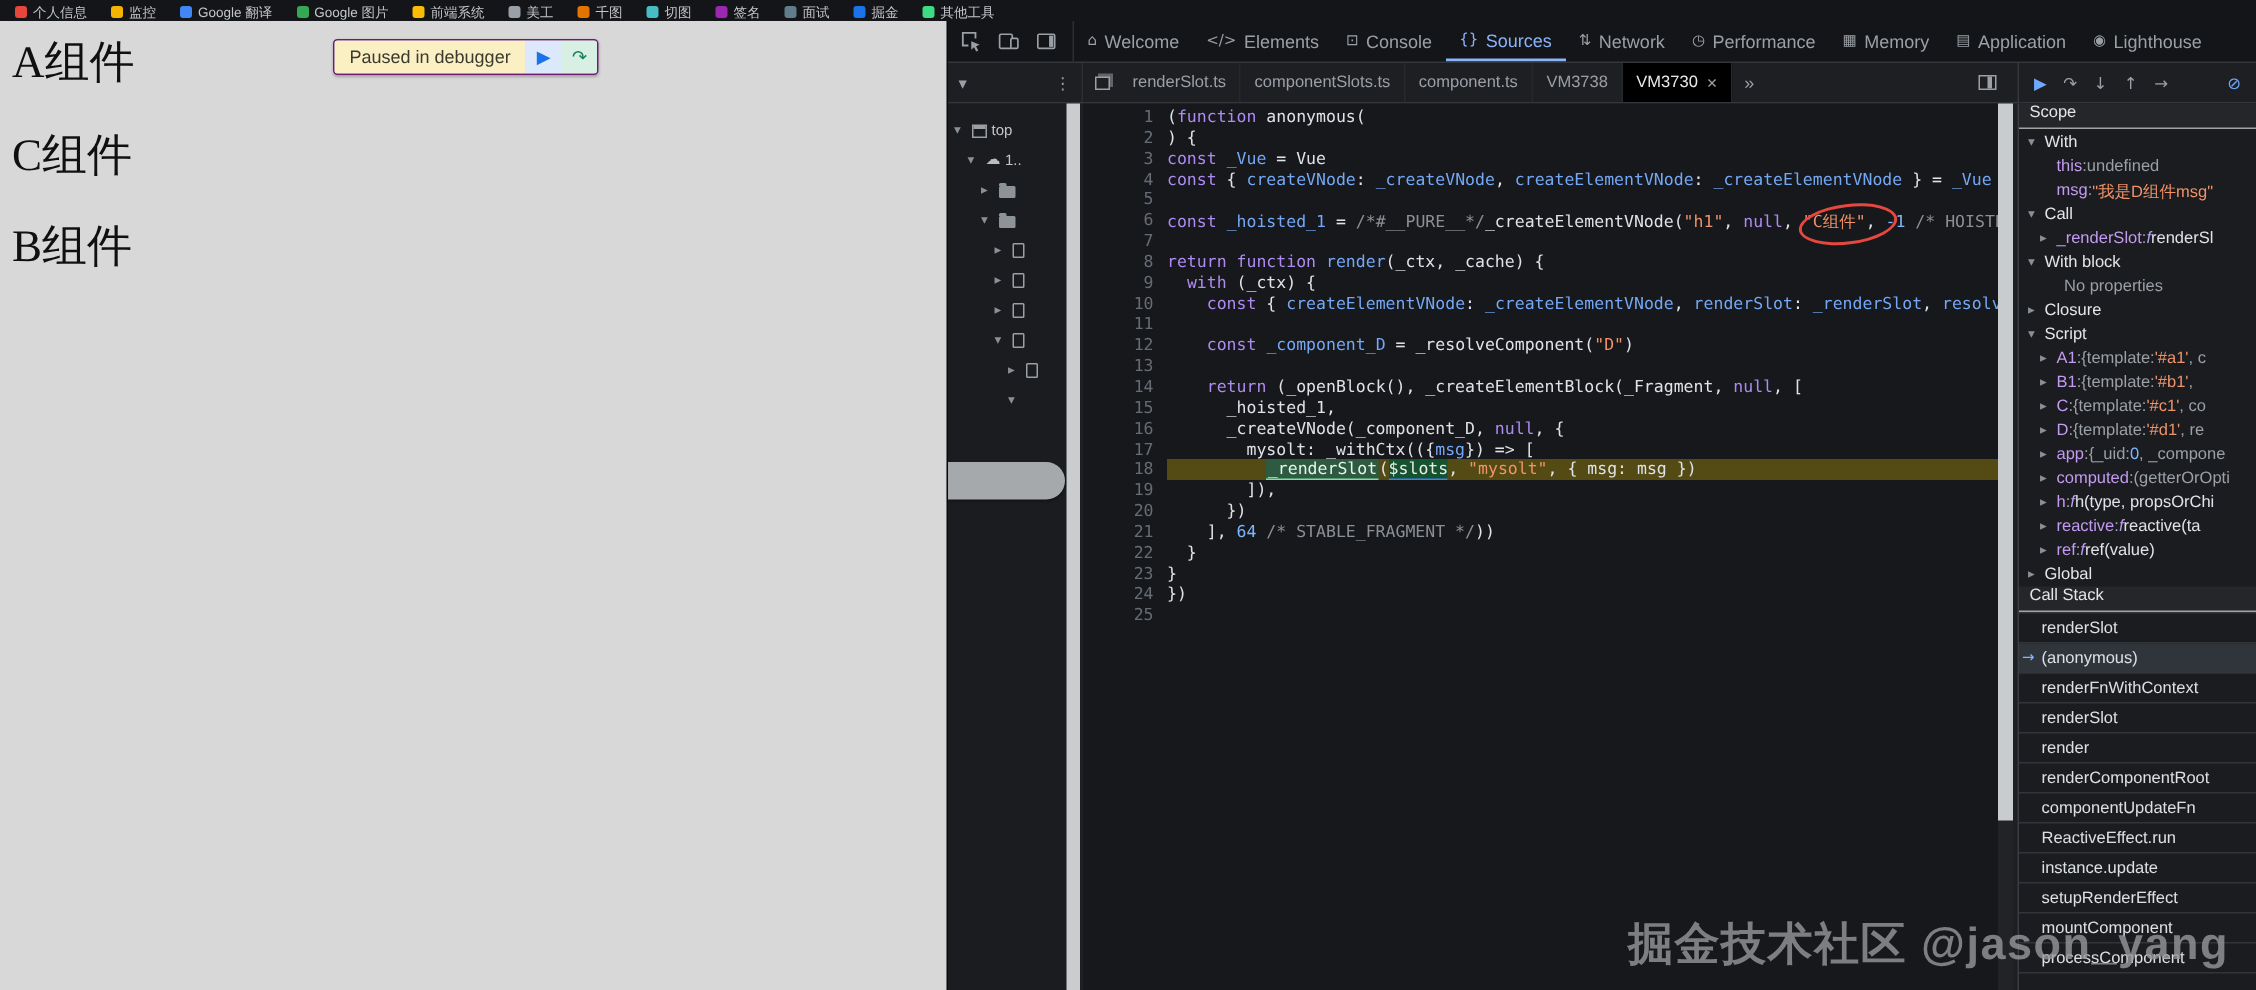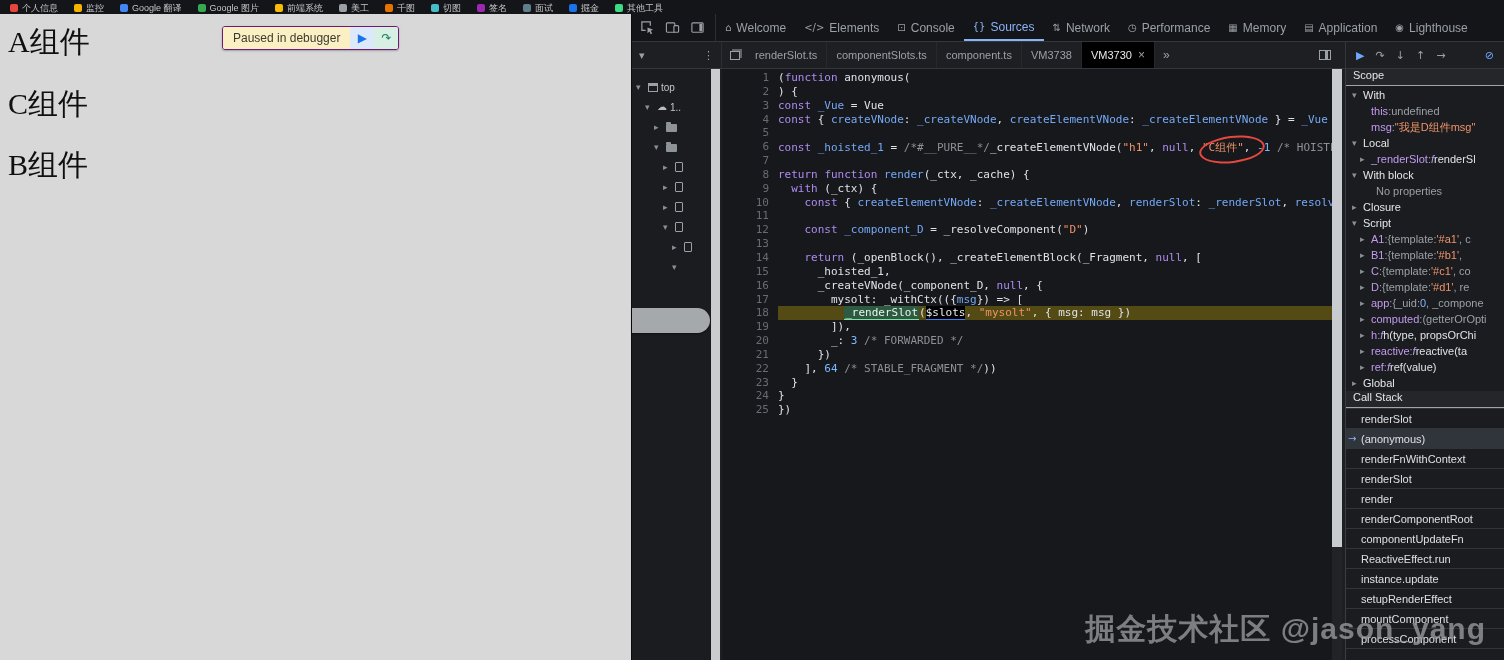--- a/index.html
+++ b/index.html
@@ -78,21 +78,21 @@
   .gutter{position:absolute;left:0;top:2px;width:56px}
   .g-line{height:13.85px;line-height:13.85px;font:11px "DejaVu Sans Mono",monospace;color:#666c73;
           text-align:right;padding-right:9px}
   .code{position:absolute;left:56px;right:0;top:2px}
   .c-line{height:13.85px;line-height:13.85px;font:11px "DejaVu Sans Mono",monospace;white-space:pre;overflow:hidden}
   .c-line.exec{background:#544a14}
   .tk-d{color:#dfe2e7}.tk-k{color:#ae8bf0}.tk-v{color:#74a8f5}.tk-s{color:#ef9368}
   .tk-n{color:#7db7ff}.tk-c{color:#8b9095}.tk-g{color:#9aa0a6}
   .tk-fi{color:#bd9df2;font-style:italic}
   .tk-ev{background:#2e5a41;border-bottom:2px solid #7be2a0;color:#e4f5ea;padding:0 1px}
-  .tk-sel{background:#000000;border-bottom:3px solid #3b82f6}
+  .tk-sel{background:#14532d;border-bottom:3px solid #3b82f6}
   .annotation-ellipse{position:absolute;left:567px;top:122px;width:66px;height:27px;
                       border:2px solid #e5483f;border-radius:50%;transform:rotate(-7deg);pointer-events:none}
   .editor-scrollbar{position:absolute;left:700px;top:0;width:10px;bottom:0;background:#222327;cursor:pointer}
   .editor-scrollbar .thumb{position:absolute;left:0;top:0;width:100%;height:478px;background:#c9cccf}
 
   
   .sidebar{position:absolute;left:713px;right:0;top:0;bottom:0;background:#1b1c20;border-left:1px solid #3a3d41;overflow:hidden}
   .side-header{height:17px;display:flex;align-items:flex-start;gap:5px;padding-left:7px;font-size:11px;
                color:#e3e6e9;background:#24262a;border-bottom:1px solid #a3a3a3}
   .scope-tree{padding-top:1px}
@@ -367,21 +367,20 @@
             <div class="c-line"><span class="tk-d">    </span><span class="tk-k">const</span><span class="tk-d"> { </span><span class="tk-v">createElementVNode</span><span class="tk-d">: </span><span class="tk-v">_createElementVNode</span><span class="tk-d">, </span><span class="tk-v">renderSlot</span><span class="tk-d">: </span><span class="tk-v">_renderSlot</span><span class="tk-d">, </span><span class="tk-v">resolveComponent</span></div>
             <div class="c-line"></div>
             <div class="c-line"><span class="tk-d">    </span><span class="tk-k">const</span><span class="tk-d"> </span><span class="tk-v">_component_D</span><span class="tk-d"> = _resolveComponent(</span><span class="tk-s">"D"</span><span class="tk-d">)</span></div>
             <div class="c-line"></div>
             <div class="c-line"><span class="tk-d">    </span><span class="tk-k">return</span><span class="tk-d"> (_openBlock(), _createElementBlock(_Fragment, </span><span class="tk-k">null</span><span class="tk-d">, [</span></div>
             <div class="c-line"><span class="tk-d">      _hoisted_1,</span></div>
             <div class="c-line"><span class="tk-d">      _createVNode(_component_D, </span><span class="tk-k">null</span><span class="tk-d">, {</span></div>
             <div class="c-line"><span class="tk-d">        mysolt: _withCtx(({</span><span class="tk-v">msg</span><span class="tk-d">}) =&gt; [</span></div>
             <div class="c-line exec"><span class="tk-d">          </span><span class="tk-ev">_renderSlot</span><span class="tk-d">(</span><span class="tk-sel">$slots</span><span class="tk-d">, </span><span class="tk-s">"mysolt"</span><span class="tk-d">, { msg: msg })</span></div>
             <div class="c-line"><span class="tk-d">        ]),</span></div>
-            <div class="c-line"><span class="tk-d">        _: </span><span class="tk-n">3</span><span class="tk-d"> </span><span class="tk-c">/* FORWARDED */</span></div>
             <div class="c-line"><span class="tk-d">      })</span></div>
             <div class="c-line"><span class="tk-d">    ], </span><span class="tk-n">64</span><span class="tk-d"> </span><span class="tk-c">/* STABLE_FRAGMENT */</span><span class="tk-d">))</span></div>
             <div class="c-line"><span class="tk-d">  }</span></div>
             <div class="c-line"><span class="tk-d">}</span></div>
             <div class="c-line"><span class="tk-d">})</span></div>
           </div>
       </div>
       <div class="editor-scrollbar">
         <div class="thumb"></div>
       </div>
@@ -402,21 +401,21 @@
               <span class="tk-g">undefined</span>
             </div>
             <div class="scope-item">
               <span class="tri"> </span>
               <span class="sk">msg</span>
               <span class="ssep">: </span>
               <span class="tk-s">"我是D组件msg"</span>
             </div>
             <div class="scope-sec">
               <span class="tri">▾</span>
-              <span class="sec-label">Local</span>
+              <span class="sec-label">Call</span>
             </div>
             <div class="scope-item">
               <span class="tri">▸</span>
               <span class="sk">_renderSlot</span>
               <span class="ssep">: </span>
               <span class="tk-fi">f</span>
               <span class="tk-d"> renderSl</span>
             </div>
             <div class="scope-sec">
               <span class="tri">▾</span>

